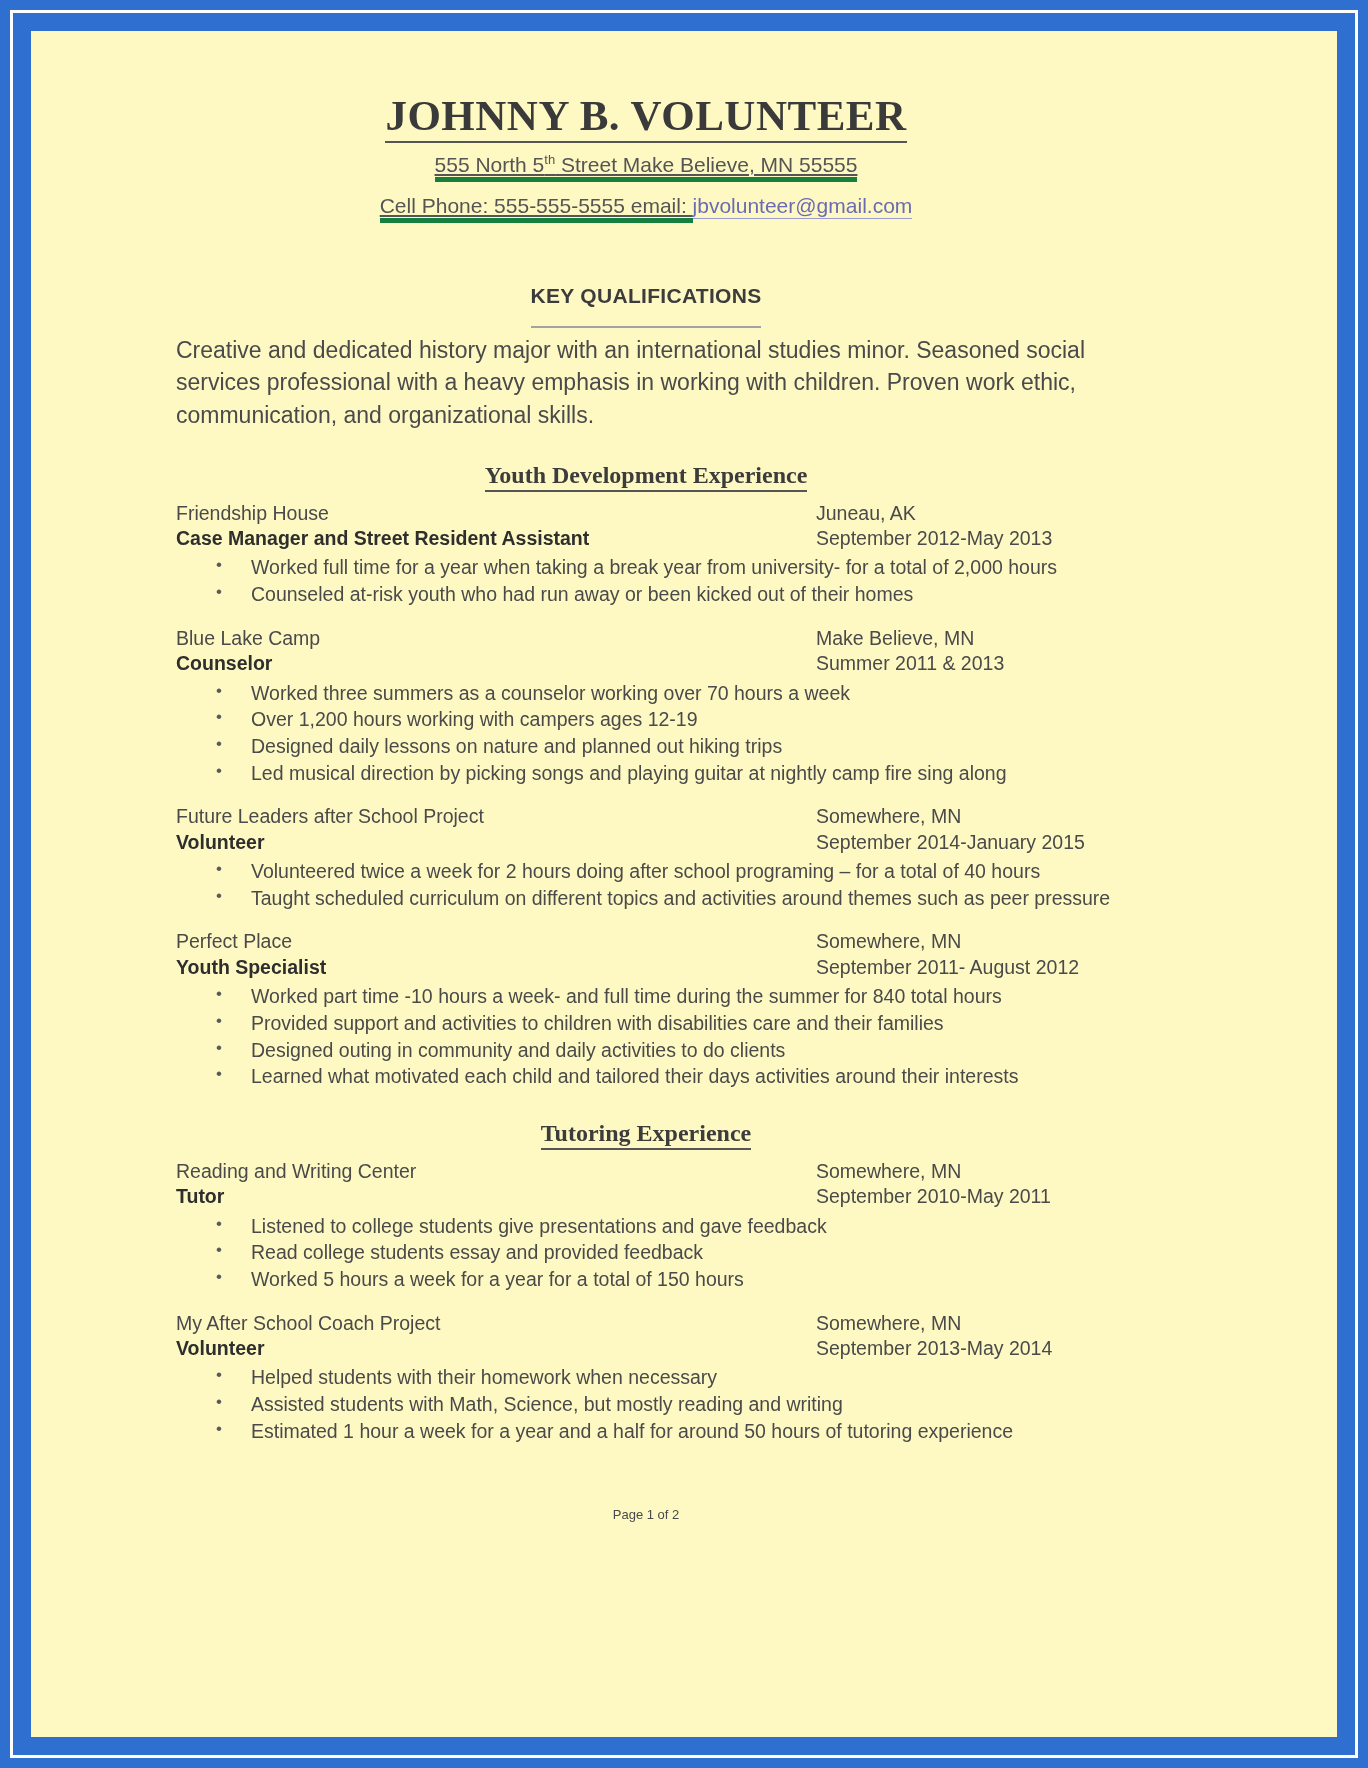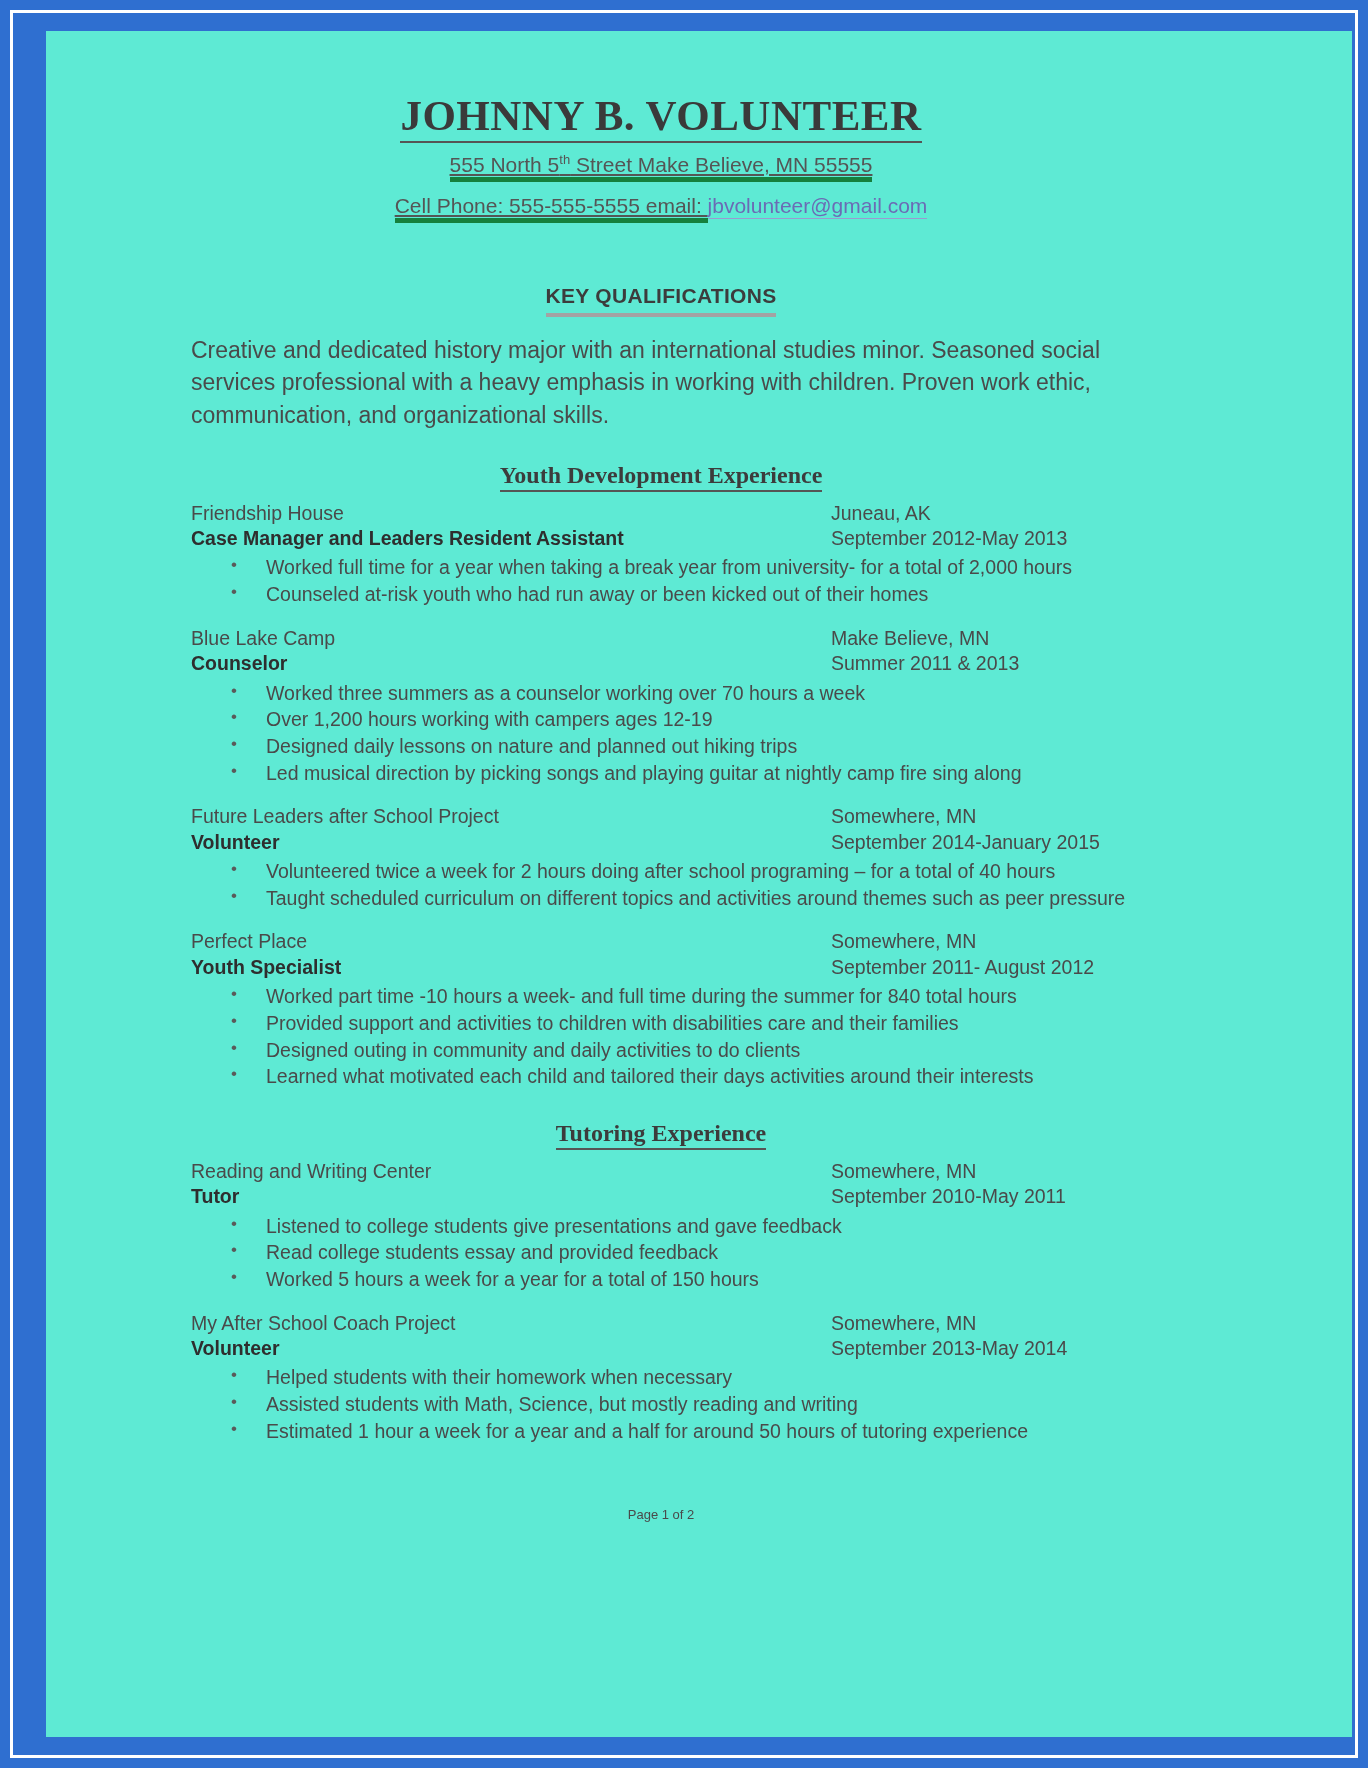--- a/index.html
+++ b/index.html
@@ -25,25 +25,25 @@
   .scan-frame-inner {
     position: absolute;
     left: 10px; top: 10px;
     width: 1348px;
     height: 1748px;
     border: 3px solid #ffffff;
     box-sizing: border-box;
   }
   .page {
     position: absolute;
-    left: 46px;
+    left: 31px;
     top: 31px;
     width: 1306px;
     height: 1706px;
-    background: #5eead4;
+    background: #fef9c3;
     box-sizing: border-box;
     overflow: hidden;
   }
   .page-body {
     position: absolute;
     left: 145px;
     top: 0;
     width: 940px;
   }
 
@@ -88,22 +88,22 @@
   
   .section-heading-sans {
     text-align: center;
     font-size: 21px;
     font-weight: 700;
     color: #3c3c3c;
     letter-spacing: 0.3px;
     margin-top: 63px;
   }
   .section-heading-sans span {
-    border-bottom: 4px solid #a3a3a3;
-    padding-bottom: 6px;
+    border-bottom: 2px solid #a3a3a3;
+    padding-bottom: 19px;
   }
   .section-heading-serif {
     text-align: center;
     font-family: "Liberation Serif", serif;
     font-size: 24px;
     font-weight: 700;
     color: #3c3c3c;
     margin-top: 30px;
   }
   .section-heading-serif span {
@@ -200,21 +200,21 @@
       <div class="summary">Creative and dedicated history major with an international studies minor. Seasoned social services professional with a heavy emphasis in working with children. Proven work ethic, communication, and organizational skills.</div>
 
       <div id="sections-root">
           <div class="section-heading-serif"><span>Youth Development Experience</span></div>
           <div class="job first">
             <div class="job-row">
               <div class="job-org">Friendship House</div>
               <div class="job-loc">Juneau, AK</div>
             </div>
             <div class="job-row">
-              <div class="job-title">Case Manager and Leaders Resident Assistant</div>
+              <div class="job-title">Case Manager and Street Resident Assistant</div>
               <div class="job-dates">September 2012-May 2013</div>
             </div>
             <ul class="bullets">
               <li>Worked full time for a year when taking a break year from university- for a total of 2,000 hours</li>
               <li>Counseled at-risk youth who had run away or been kicked out of their homes</li>
             </ul>
           </div>
           <div class="job">
             <div class="job-row">
               <div class="job-org">Blue Lake Camp</div>

